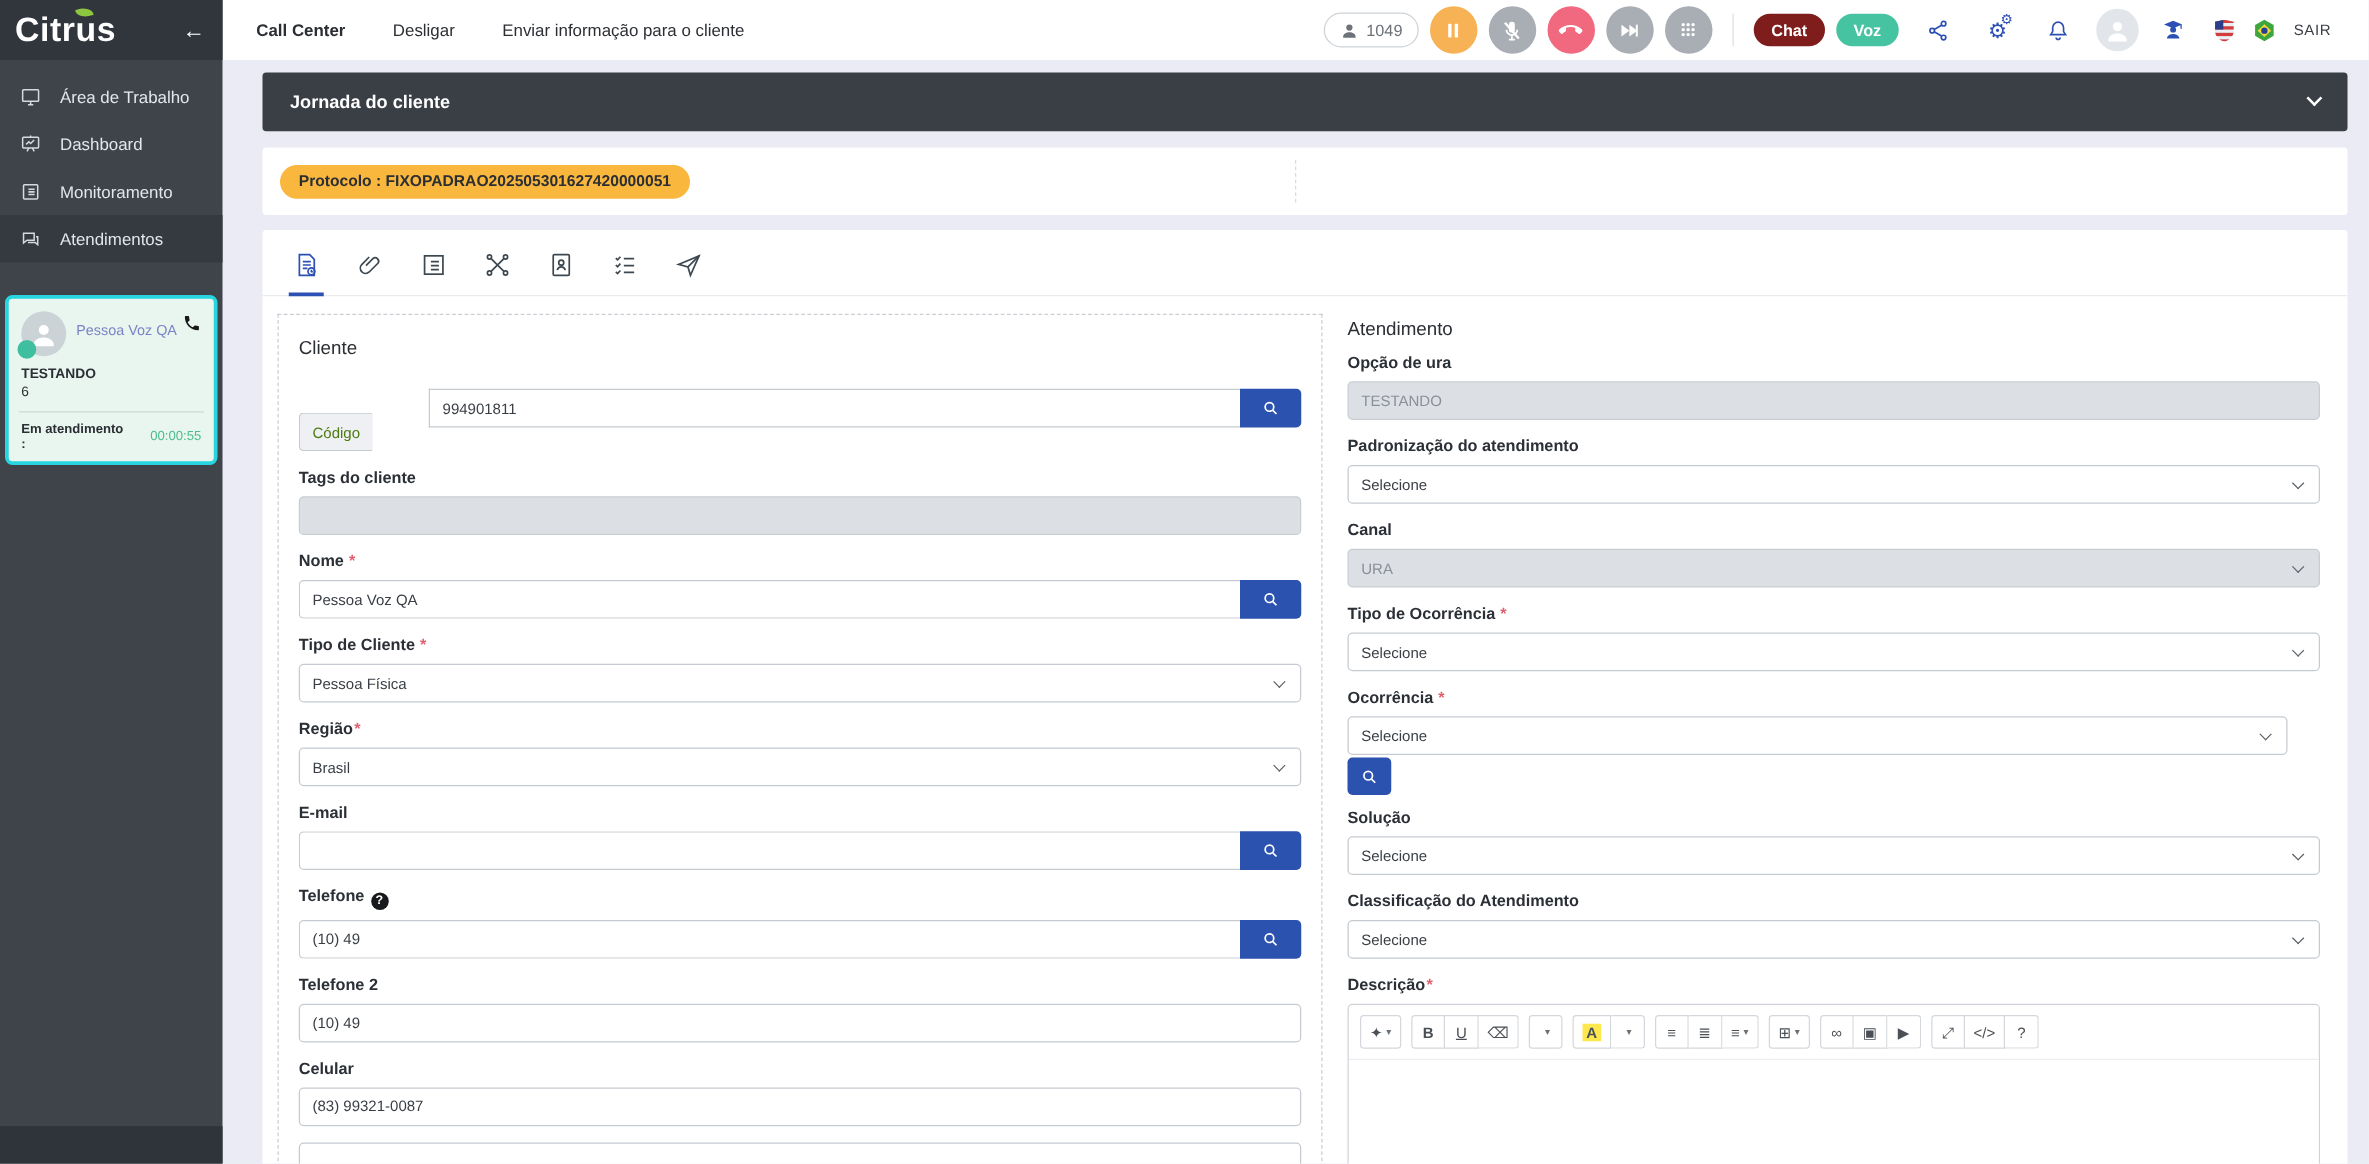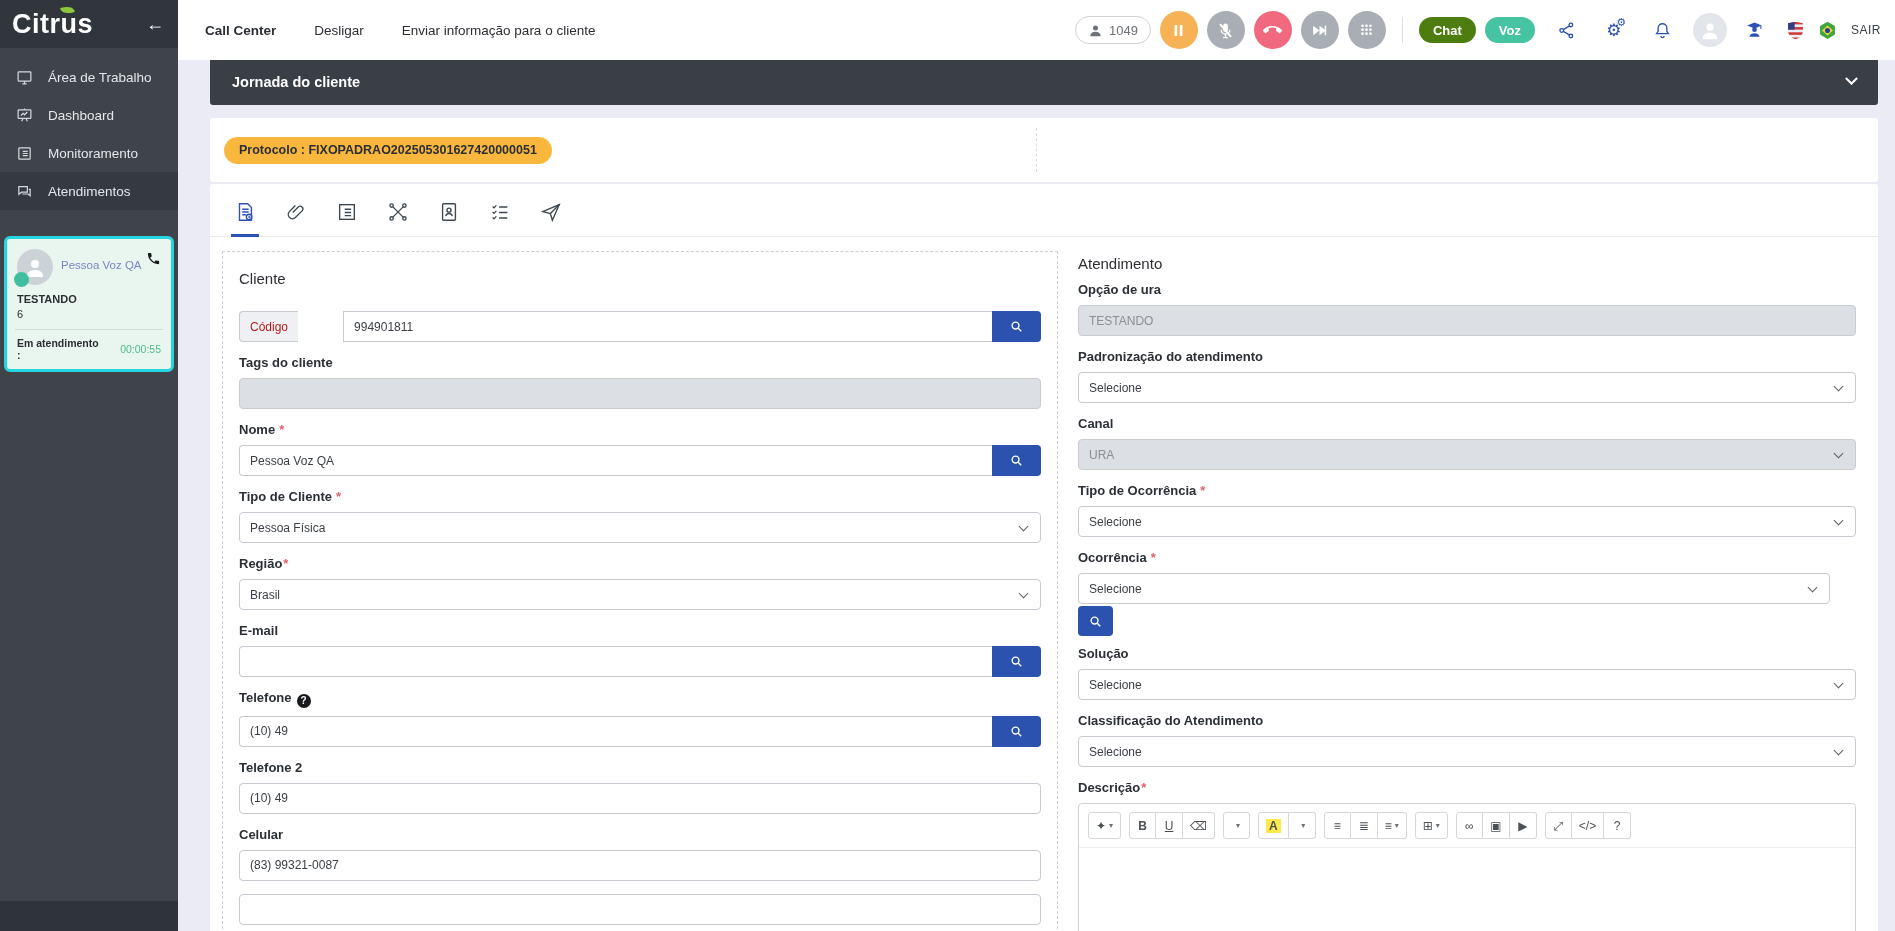--- a/index.html
+++ b/index.html
@@ -29,48 +29,48 @@
   .cc-phone { margin-left:auto; margin-top:2px; }
   .cc-phone svg { width:15px; height:15px; fill:#17191c; }
   .cc-campaign { font-weight:700; font-size:11px; margin-top:8px; color:#2b2e33; }
   .cc-line { font-size:11px; margin-top:3px; color:#2b2e33; }
   .cc-div { border-top:1px solid #ccdcd2; margin:9px -2px 7px; }
   .cc-status { display:flex; justify-content:space-between; align-items:center; font-size:10.5px;gap:16px; }
   .cc-status-label { font-weight:700; color:#2b2e33; }
   .cc-timer { color:#4dbd8e; }
   .sidebar-footer { position:absolute; bottom:0; left:0; width:100%; height:30px; background:#2f333a; }
   
-  .topbar { position:absolute; left:178px; top:0; right:0; height:60px; background:#fff; display:flex; align-items:center; padding:0 14px 0 27px; z-index:4; }
+  .topbar { position:absolute; left:178px; top:0; right:0; height:48px; background:#fff; display:flex; align-items:center; padding:0 30px 0 27px; z-index:4; }
   .menu-link { font-size:13.5px; color:#2b2e33; margin-right:38px; cursor:pointer; white-space:nowrap; }
   .menu-link.first { font-weight:700; }
   .top-right { margin-left:auto; display:flex; align-items:center; gap:9px; }
   .count-pill { display:flex; align-items:center; gap:6px; border:1px solid #ced3d8; border-radius:15px; height:28px; padding:0 12px; color:#6c7278; font-size:13px; }
   .count-pill svg { width:15px; height:15px; fill:#6c7278; }
   .circle { width:38px; height:38px; border-radius:50%; display:flex; align-items:center; justify-content:center; cursor:pointer; flex:none; }
   .circle svg { width:19px; height:19px; fill:#fff; }
   .c-orange { background:#f6b254; }
   .c-gray { background:#a9aeb4; }
   .c-red { background:#f0697e; }
   .vdiv { width:1px; height:26px; background:#dcdfe3; margin:0 7px; }
   .pill { height:26px; border-radius:13px; color:#fff; font-weight:700; font-size:13px; display:flex; align-items:center; padding:0 14px; cursor:pointer; }
-  .p-chat { background:#4d7c0f; }
+  .p-chat { background:#7f1d1d; }
   .p-voz { background:#46c4a2; }
   .ticon { color:#2d50b4; width:26px; display:flex; justify-content:center; align-items:center; cursor:pointer; }
   .ticon svg { width:19px; height:19px; }
   .gear-glyph { font-size:17px; line-height:1; position:relative; }
   .gear-glyph .g2 { position:absolute; font-size:11px; left:10px; top:-5px; }
   .tb-avatar { width:34px; height:34px; border-radius:50%; background:#e2e6ea; display:flex; align-items:center; justify-content:center; }
   .tb-avatar svg { width:22px; height:22px; fill:#fff; }
   .flag { width:21px; height:21px; cursor:pointer; }
   .sair { font-size:12px; color:#3a3e45; margin-left:4px; letter-spacing:.5px; cursor:pointer; }
   
   .main { position:absolute; left:178px; top:48px; right:0; bottom:0; background:#eaebf4; overflow:hidden; }
   .journey { position:absolute; left:32px; right:17px; top:10px; height:47px; background:#3a3e45; border-radius:3px; display:flex; align-items:center; color:#fff; padding:0 22px; font-weight:700; font-size:14.5px; }
   .journey .caret-w { margin-left:auto; width:9px; height:9px; border-right:2.5px solid #fff; border-bottom:2.5px solid #fff; transform:rotate(45deg) translate(-2px,-2px); }
-  .protocol-band { position:absolute; left:32px; right:17px; top:70px; height:64px; background:#fff; border-radius:3px; display:flex; align-items:center; padding:0 14px; }
+  .protocol-band { position:absolute; left:32px; right:17px; top:70px; height:54px; background:#fff; border-radius:3px; display:flex; align-items:center; padding:0 14px; }
   .proto-badge { background:#f9b73e; border-radius:14px; height:27px; display:flex; align-items:center; padding:0 15px; font-weight:700; font-size:12.5px; color:#2b2e33; }
   .proto-vdiv { position:absolute; left:826px; top:10px; bottom:10px; border-left:1px dashed #d8dbe0; }
   .content-card { position:absolute; left:32px; right:17px; top:136px; height:1100px; background:#fff; border-radius:3px; }
   
   .icon-tabs { display:flex; gap:29px; padding:17px 24px 13px 24px; border-bottom:1px solid #e9ebee; }
   .itab { position:relative; width:22px; height:22px; color:#3e4850; cursor:pointer; }
   .itab svg { width:22px; height:22px; stroke:currentColor; fill:none; stroke-width:1.5; }
   .itab.active { color:#2d50b4; }
   .itab.active::after { content:""; position:absolute; left:-3px; right:-3px; bottom:-14px; height:3px; background:#2d50b4; }
   
@@ -80,21 +80,21 @@
   .sec-title { font-size:15px; font-weight:500; color:#2b2e33; margin-bottom:24px; }
   .sec-title.tight { margin-bottom:10px; }
   .fld { margin-bottom:13px; }
   .fld > label { display:block; font-size:13px; font-weight:600; color:#2b2f36; margin-bottom:8px; }
   .req { color:#e0606e; margin-left:4px; }
   .help-badge { display:inline-flex; width:14px; height:14px; border-radius:50%; background:#17191c; color:#fff; font-size:10px; align-items:center; justify-content:center; margin-left:5px; vertical-align:-2px; font-weight:700; }
   .irow { display:flex; }
   .txt { height:31px; border:1px solid #c6cbd1; border-radius:4px; font-size:12px; color:#3a3f45; padding:0 10px; width:100%; background:#fff; font-family:inherit; }
   .irow .txt { border-radius:4px 0 0 4px; border-right:none; }
   .irow .prefix + .txt { border-radius:0;margin-left:45px; }
-  .prefix { height:31px; border:1px solid #c6cbd1; border-right:none; border-radius:4px 0 0 4px; background:#eef0f3; display:flex; align-items:center; padding:0 10px; font-size:12px; color:#b91c1c; flex:none; }
+  .prefix { height:31px; border:1px solid #c6cbd1; border-right:none; border-radius:4px 0 0 4px; background:#eef0f3; display:flex; align-items:center; padding:0 10px; font-size:12px; color:#4d7c0f; flex:none;margin-top:19px; }
   .search-btn { width:49px; height:31px; background:#2b52ae; border:none; border-radius:0 4px 4px 0; display:flex; align-items:center; justify-content:center; cursor:pointer; flex:none; }
   .search-btn svg, .search-sq svg { width:15px; height:15px; stroke:#fff; stroke-width:2.2; fill:none; }
   .search-sq { width:35px; height:30px; background:#2b52ae; border:none; border-radius:4px; display:flex; align-items:center; justify-content:center; cursor:pointer; margin-top:2px; }
   .gray-fill { background:#dcdfe3 !important; color:#8b9096 !important; border-color:#c9cdd2 !important; }
   .select { position:relative; height:31px; border:1px solid #c6cbd1; border-radius:4px; background:#fff; display:flex; align-items:center; padding:0 26px 0 10px; font-size:12px; color:#3a3f45; cursor:pointer; }
   .select .sel-caret { position:absolute; right:13px; top:10px; width:7px; height:7px; border-right:1.5px solid #5a6066; border-bottom:1.5px solid #5a6066; transform:rotate(45deg); }
   .w-narrow { width:calc(100% - 26px); }
   
   .editor { border:1px solid #cfd3d8; border-radius:4px; background:#fff; height:280px; overflow:hidden; }
   .ed-toolbar { padding:8px 9px; display:flex; gap:8px; flex-wrap:wrap; border-bottom:1px solid #eceef1; }

